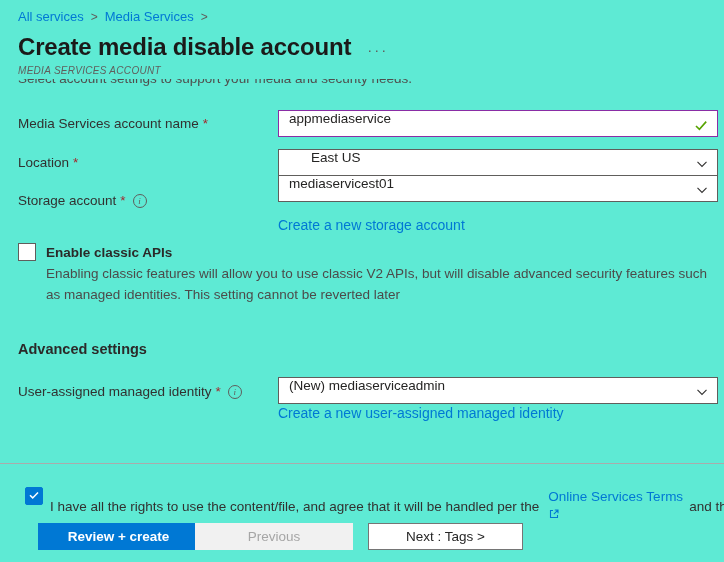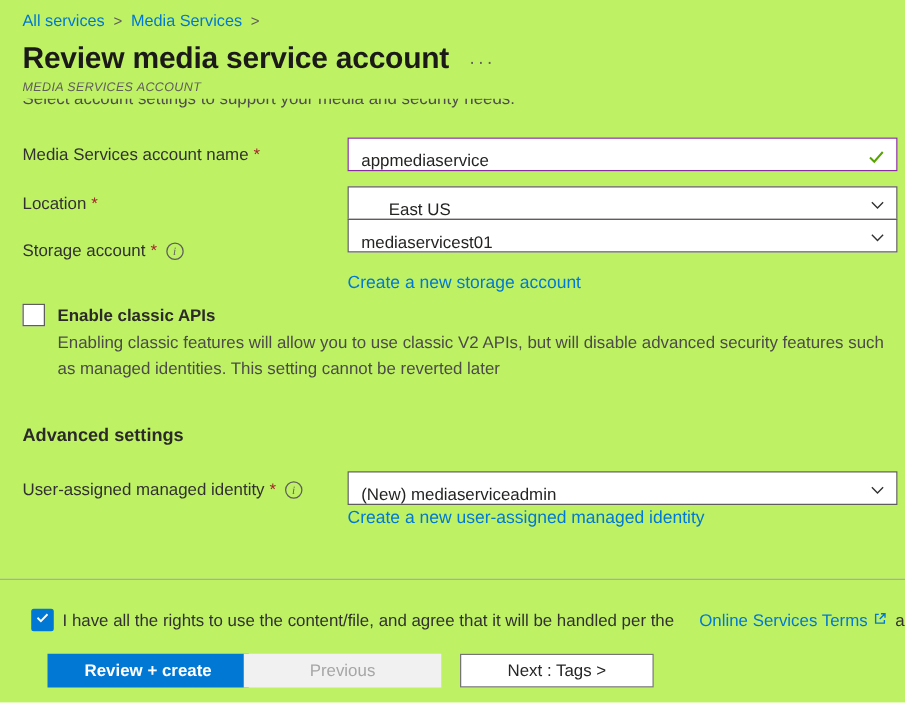--- a/index.html
+++ b/index.html
@@ -1,18 +1,18 @@
 <!DOCTYPE html>
 <html><head>
 <meta charset="utf-8">
 <style>
   * { margin:0; padding:0; box-sizing:border-box; }
   html,body { background:#fff; }
   body { font-family:"Liberation Sans","DejaVu Sans",sans-serif; }
-  .page { position:relative; width:724px; height:562px; background:#bef264; overflow:hidden; }
+  .page { position:relative; width:724px; height:562px; background:#5eead4; overflow:hidden; }
 
   
   .breadcrumb { position:absolute; left:18px; top:9px; font-size:13px; display:flex; gap:7px; align-items:center; }
   .breadcrumb a { color:#0078d4; text-decoration:none; cursor:pointer; }
   .breadcrumb .sep { color:#605e5c; font-size:12px; }
 
   
   .title-row { position:absolute; left:18px; top:33px; display:flex; align-items:center; }
   .title-row h1 { font-size:24px; font-weight:700; color:#1b1a19; letter-spacing:-0.2px; }
   .more-dots { margin-left:16px; color:#605e5c; font-size:15px; letter-spacing:2px; cursor:pointer; position:relative; top:2px;}
@@ -22,38 +22,38 @@
   .clip-line { position:absolute; left:18px; top:79px; height:10px; width:640px; overflow:hidden; }
   .clip-line span { display:block; margin-top:-8px; font-size:13.5px; color:#4f4e4d; }
 
   
   .flabel { position:absolute; left:18px; font-size:13.5px; color:#323130; display:flex; align-items:center; }
   .req { color:#a4262c; margin-left:4px; }
   .info-icon { width:14px; height:14px; border:1px solid #5f5e5c; border-radius:50%; color:#5f5e5c;
                font-size:9px; font-family:"Liberation Serif",serif; font-style:italic; display:inline-flex;
                align-items:center; justify-content:center; margin-left:7px; cursor:pointer; }
   .field { position:absolute; left:278px; width:440px; height:27px; border:1px solid #605e5c; background:#fff;
-           display:flex; align-items:flex-end; padding:0 28px 0 10px; font-size:13.5px; color:#252423; cursor:pointer; }
+           display:flex; align-items:flex-start; padding:0 28px 0 10px; font-size:13.5px; color:#252423; cursor:pointer; }
   .field .chev { position:absolute; right:9px; top:8px; }
   .field.input { border:1.5px solid #8a2da5; cursor:text; }
   .field .valid { position:absolute; right:9px; top:7px; }
   .form-link { position:absolute; left:278px; font-size:14px; color:#0078d4; text-decoration:none; cursor:pointer; }
 
   
   .cbx { position:absolute; width:18px; height:18px; border:1px solid #605e5c; background:#fff; cursor:pointer; }
   .cbx.checked { background:#0078d4; border-color:#0078d4; border-radius:2px; display:flex; align-items:center; justify-content:center; }
   .classic-label { position:absolute; left:46px; top:245px; font-size:13.5px; font-weight:700; color:#2b2a29; }
   .classic-desc { position:absolute; left:46px; top:263px; width:662px; font-size:13.5px; color:#4c4b4a; line-height:1.58; }
 
   .adv-heading { position:absolute; left:18px; top:341px; font-size:14.5px; font-weight:700; color:#2b2a29; }
 
   
   .divider { position:absolute; left:0; top:463px; width:724px; height:1px; background:#ababab; }
   .terms { position:absolute; left:50px; top:489px; font-size:13.5px; color:#323130; white-space:nowrap; display:flex; align-items:center; }
-  .terms a { color:#0078d4; text-decoration:none; cursor:pointer; margin-left:20px; display:inline-flex; gap:4px; }
+  .terms a { color:#0078d4; text-decoration:none; cursor:pointer; margin-left:9px; display:inline-flex; gap:4px;flex-direction:column; }
   .terms .after { margin-left:6px; }
 
   .btn { position:absolute; top:523px; height:27px; display:flex; align-items:center; justify-content:center;
          font-size:13.5px; cursor:pointer; border:1px solid transparent; }
   .btn-primary { left:18px; width:161px; background:#0078d4; color:#fff; font-weight:700;margin-left:20px; }
   .btn-disabled { left:195px; width:158px; background:#f1f1f1; color:#a6a6a6; }
   .btn-default { left:368px; width:155px; background:#fff; border:1px solid #757575; color:#262626; }
 </style>
 </head>
 <body>
@@ -61,21 +61,21 @@
 <div class="page">
 
   <nav class="breadcrumb">
     <a>All services</a>
     <span class="sep">&gt;</span>
     <a>Media Services</a>
     <span class="sep">&gt;</span>
   </nav>
 
   <div class="title-row">
-    <h1>Review media service account</h1>
+    <h1>Create media disable account</h1>
     <span class="more-dots">···</span>
   </div>
   <div class="subtitle">MEDIA SERVICES ACCOUNT</div>
 
   <div class="clip-line">
     <span>Select account settings to support your media and security needs.</span>
   </div>
 
   <div class="flabel" style="top:116px;">
     <span>Media Services account name</span>

